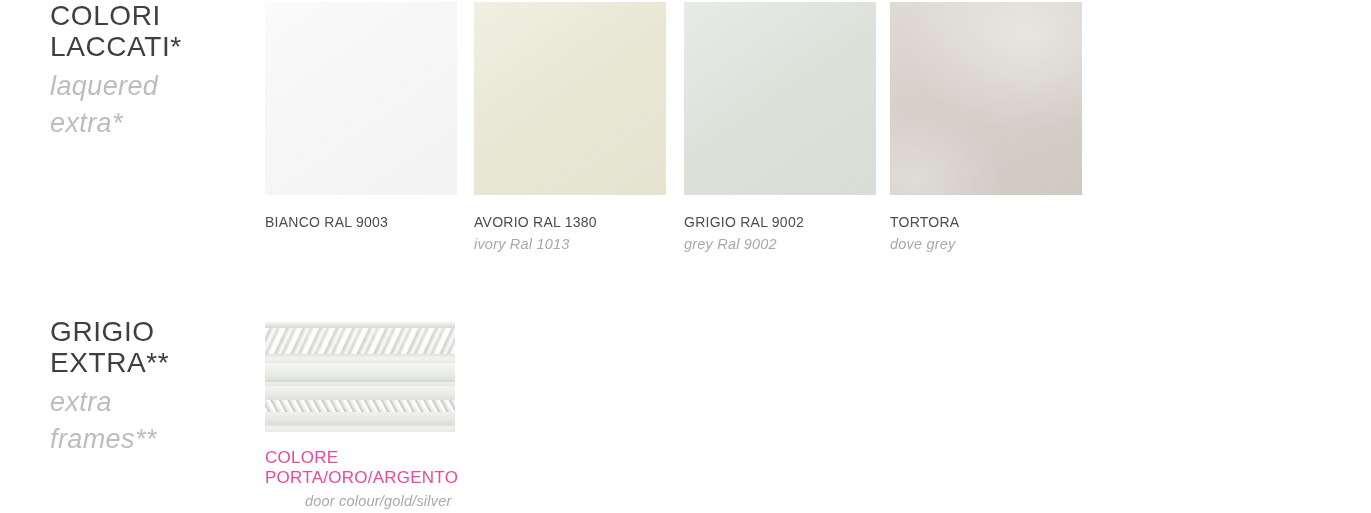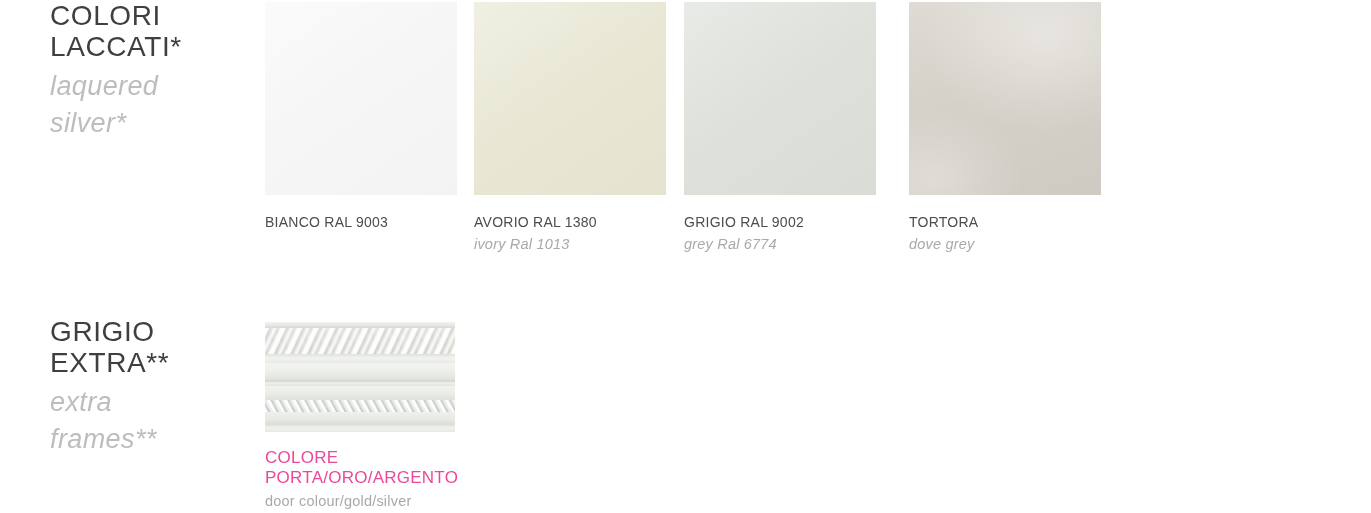--- a/index.html
+++ b/index.html
@@ -95,25 +95,27 @@
   }
   .cornice-label {
     margin-top: 16px;
     font-size: 17px;
     line-height: 20px;
     letter-spacing: 0.25px;
     color: #ec4899;
     width: 200px;
   }
   .cornice-sublabel {
+    font-style: italic;
     font-size: 14.5px;
     line-height: 22px;
     letter-spacing: 0.2px;
     color: #a9a9a9;
     margin-top: 2px;
+    margin-left: 40px;
   }
 
   
   .band { position: absolute; left: 0; width: 100%; }
   .band-topedge {
     top: 0; height: 6px;
     background: linear-gradient(180deg,#f3f4f1 0%,#e4e6e1 60%,#d6d9d2 100%);
   }
   .band-ornate {
     top: 6px; height: 26px;
@@ -155,21 +157,21 @@
 </style>
 </head>
 <body style="background: rgb(255, 255, 255);">
 
 <div class="page">
 
   <div class="section-head" id="head-laccati">
     <div class="title-it">COLORI
 LACCATI*</div>
     <div class="title-en">laquered
-silver*</div>
+extra*</div>
   </div>
 
   <div class="swatch-row">
 
     <div class="swatch-item" style="left:0px;">
       <span class="swatch-chip" id="chip0" style="background-color: rgb(246, 246, 247);">
         <span class="sheen" style="background:linear-gradient(145deg, rgba(255,255,255,.55) 0%, rgba(255,255,255,0) 45%, rgba(0,0,0,.012) 100%);"></span>
       </span>
       <div class="swatch-label">BIANCO RAL 9003</div>
     </div>
@@ -180,24 +182,24 @@
       </span>
       <div class="swatch-label">AVORIO RAL 1380</div>
       <div class="swatch-sublabel">ivory Ral 1013</div>
     </div>
 
     <div class="swatch-item" style="left:419px;">
       <span class="swatch-chip" id="chip2" style="background-color: rgb(222, 225, 218);">
         <span class="sheen" style="background:linear-gradient(145deg, rgba(255,255,255,.32) 0%, rgba(255,255,255,0) 50%, rgba(0,0,0,.018) 100%);"></span>
       </span>
       <div class="swatch-label">GRIGIO RAL 9002</div>
-      <div class="swatch-sublabel">grey Ral 6774</div>
-    </div>
-
-    <div class="swatch-item" style="left:644px;">
+      <div class="swatch-sublabel">grey Ral 9002</div>
+    </div>
+
+    <div class="swatch-item" style="left:625px;">
       <span class="swatch-chip" id="chip3" style="background-color: rgb(214, 209, 201);">
         <span class="sheen" style="background:
                 radial-gradient(120% 90% at 72% 18%, rgba(255,255,255,.42) 0%, rgba(255,255,255,0) 55%),
                 radial-gradient(80% 60% at 12% 92%, rgba(255,255,255,.30) 0%, rgba(255,255,255,0) 60%),
                 linear-gradient(160deg, rgba(255,255,255,.22) 0%, rgba(255,255,255,0) 40%, rgba(0,0,0,.035) 100%);"></span>
       </span>
       <div class="swatch-label">TORTORA</div>
       <div class="swatch-sublabel">dove grey</div>
     </div>
 

